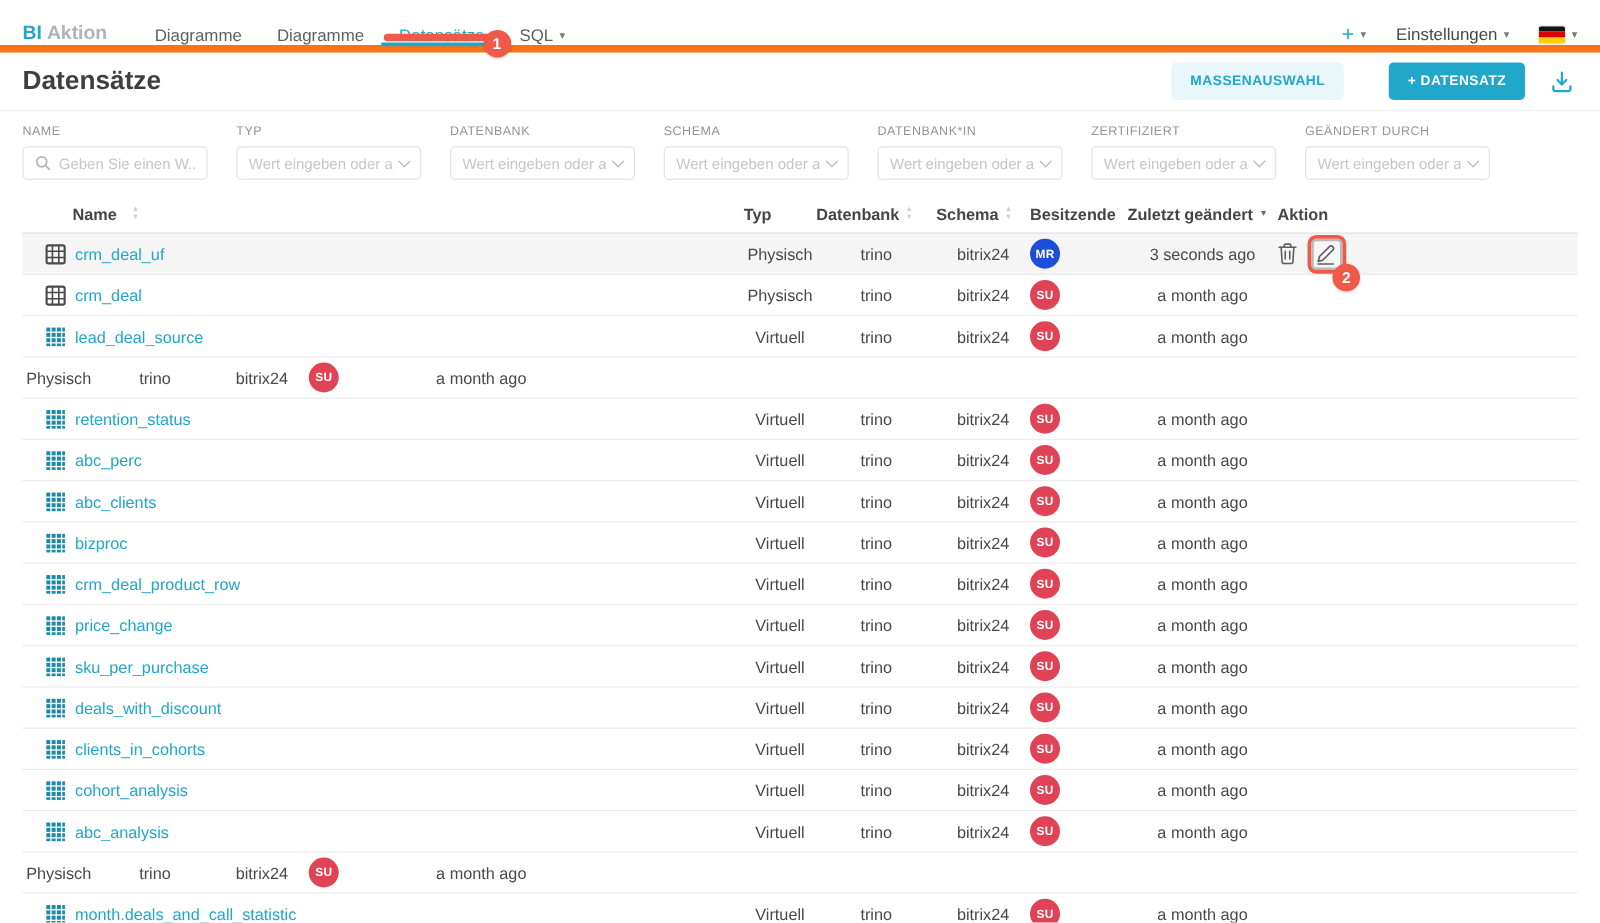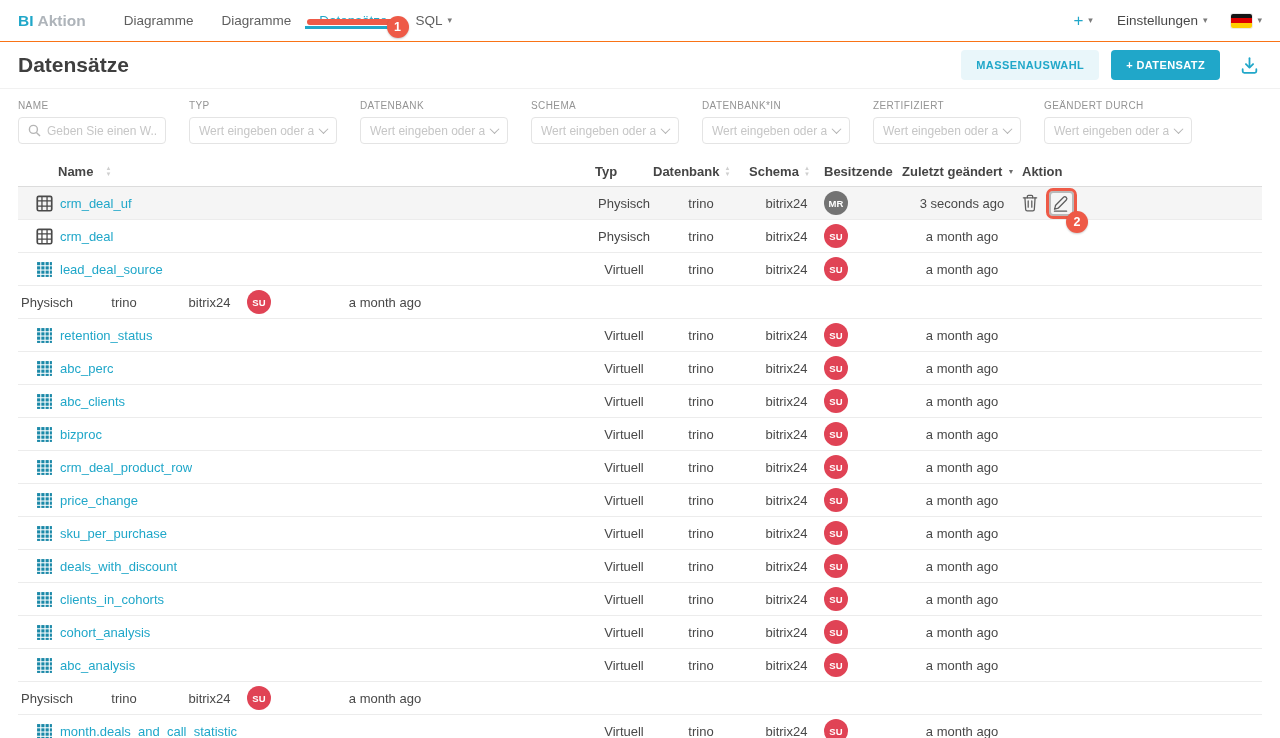--- a/index.html
+++ b/index.html
@@ -1,20 +1,20 @@
 <!DOCTYPE html>
 <html style="--accent: #20a7c9; --accent-soft: #e9f6fa; --annotation: #ee5a47; --placeholder: #c6c6c6; --row-border: #ececec; --row-highlight: #f5f5f5; --logo-builder: #aeb4ba; --avatar-mr: #fdc6a5; --avatar-su: #e04355; --flag-black: #141414; --flag-red: #dd0000; --flag-gold: #ffce00;"><head>
 <meta charset="utf-8">
 <style>
   * { margin:0; padding:0; box-sizing:border-box; }
   html,body { width:1280px; height:738px; overflow:hidden; background:#fff;
     font-family:"Liberation Sans", sans-serif; color:#484848; }
 
   
-  .navbar { display:flex; align-items:center; height:42px; border-bottom:1px solid #f97316; padding:0 18px; position:relative; }
+  .navbar { display:flex; align-items:flex-end; height:42px; border-bottom:6px solid #f97316; padding:0 18px; position:relative; }
   .logo { display:flex; align-items:center; gap:4px; font-size:15.5px; cursor:pointer; }
   .logo .bi { color:var(--accent); font-weight:700; }
   .logo .builder { color:var(--logo-builder); font-weight:600; }
   .nav-menu { display:flex; margin-left:38px; gap:28px; }
   .nav-item { position:relative; display:flex; align-items:center; gap:5px; font-size:13.5px; color:#5f5f5f; cursor:pointer; white-space:nowrap; }
   .nav-item.active { color:var(--accent); }
   .nav-item.active::after { content:""; position:absolute; left:-14px; right:-14px; bottom:-1px; height:3px; background:var(--accent); z-index:1; }
   .caret { display:inline-flex; }
   .caret::after { content:"▾"; font-size:9px; color:#7b7b7b; line-height:1; }
   .nav-right { margin-left:auto; display:flex; align-items:center; gap:24px; }
@@ -33,21 +33,21 @@
   .nav-item .ann-badge { right:-21px; bottom:-10px; }
   .edit-wrap { position:relative; display:inline-flex; }
   .edit-wrap .ann-box { left:-6px; right:-7px; top:-6px; bottom:-7px; border-radius:7px; }
   .edit-wrap .ann-badge { right:-18px; bottom:-21px; }
 
   
   .page-header { display:flex; align-items:center; height:47px; padding:0 18px; border-bottom:1px solid #f1f1f1; }
   .page-title { font-size:21px; font-weight:700; color:#3f3f3f; }
   .header-actions { margin-left:auto; display:flex; align-items:center; gap:12px; }
   .btn { height:30px; border:none; border-radius:4px; font-family:inherit; font-size:11px; font-weight:700;
-    letter-spacing:.4px; padding:0 15px; cursor:pointer; white-space:nowrap; }
+    letter-spacing:.4px; padding:0 15px; cursor:pointer; white-space:nowrap;margin-left:24px; }
   .btn.secondary { background:var(--accent-soft); color:var(--accent); }
   .btn.primary { background:var(--accent); color:#fff; }
   .dl-btn { background:none; border:none; cursor:pointer; display:flex; margin-left:5px; padding:2px; }
 
   
   .filters { display:flex; gap:23px; padding:11px 18px 0; }
   .filter { width:148px; }
   .flabel { font-size:10px; color:#949494; letter-spacing:.4px; margin-bottom:6px; white-space:nowrap; }
   .fctrl { height:27px; border:1px solid #e4e4e4; border-radius:4px; background:#fff; display:flex;
     align-items:center; padding:0 9px; gap:6px; cursor:pointer; }
@@ -271,21 +271,21 @@
           </svg>
         </span>
 
       </span>
       <a class="ds-link">crm_deal_uf</a>
     </div>
     <div class="cell col-typ">Physisch</div>
     <div class="cell col-db">trino</div>
     <div class="cell col-schema">bitrix24</div>
     <div class="cell col-owner">
-      <span class="avatar" style="background: #737373;">MR</span>
+      <span class="avatar" style="background: #1d4ed8;">MR</span>
     </div>
     <div class="cell col-modified">3 seconds ago</div>
     <div class="cell col-action">
       <button class="icon-btn">
         <span style="line-height:0">
           <svg width="16" height="18" viewBox="0 0 15 17" fill="none" stroke="#5d5d5d" stroke-width="1.2" stroke-linecap="round" stroke-linejoin="round">
             <path d="M1.2 3.6h12.6"></path>
             <path d="M5 3.6V2.2a1 1 0 0 1 1-1h3a1 1 0 0 1 1 1v1.4"></path>
             <path d="M2.7 3.6l.7 10.9a1.5 1.5 0 0 0 1.5 1.4h5.2a1.5 1.5 0 0 0 1.5-1.4l.7-10.9"></path>
             <path d="M5.8 6.6v5.8 M9.2 6.6v5.8"></path>

